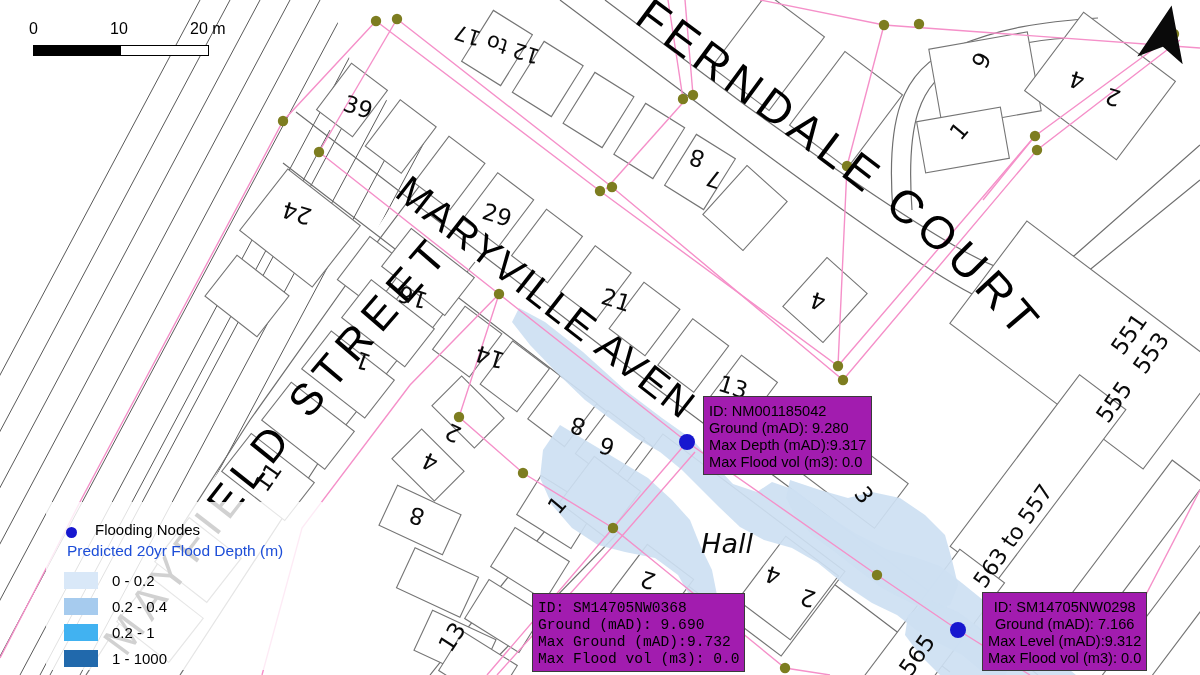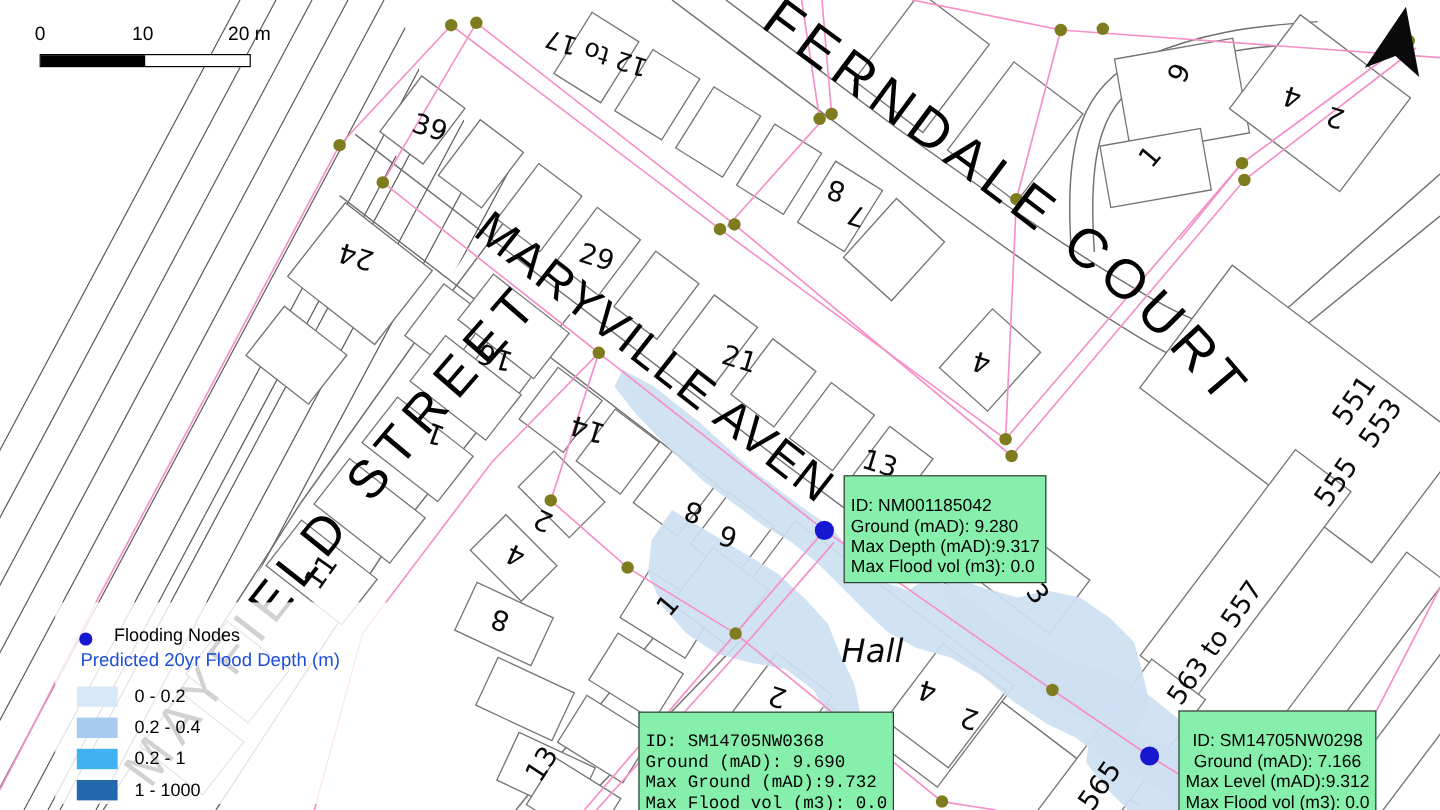--- a/index.html
+++ b/index.html
@@ -2,22 +2,22 @@
 <html><head>
 <meta charset="utf-8">
 <style>
   html,body{margin:0;padding:0;background:#fff;}
   .stage{position:relative;width:1200px;height:675px;overflow:hidden;background:#ffffff;
          font-family:"Liberation Sans",sans-serif;}
   svg{position:absolute;left:0;top:0;}
   svg text{font-family:"DejaVu Sans","Liberation Sans",sans-serif;fill:#0a0a0a;}
   .street-name{font-family:"Liberation Sans",sans-serif;fill:#000;}
   
-  .callout{position:absolute;background:#86efac;border:1.4px solid #3a3a3a;
-           padding:17px 5px 3px 5px;font-size:14.6px;line-height:1.17;color:#000;
+  .callout{position:absolute;background:#a21caf;border:1.4px solid #3a3a3a;
+           padding:6px 5px 3px 5px;font-size:14.6px;line-height:1.17;color:#000;
            white-space:nowrap;z-index:30;}
   
   .legend{position:absolute;left:46px;top:502px;width:276px;height:168px;
           background:rgba(255,255,255,0.82);z-index:20;padding:4px 0 0 6px;box-sizing:border-box;}
   .leg-row{display:flex;align-items:flex-end;height:26px;font-size:15px;color:#000;}
   .leg-row.nodes{margin:6px 0 4px 0;}
   .leg-dot{width:11px;height:11px;border-radius:50%;margin:0 18px 0 14px;flex:0 0 auto;}
   .leg-title{font-size:15.5px;color:#1d4ed8;margin:2px 0 3px 15px;}
   .swatch{width:34px;height:17px;margin:0 14px 0 12px;flex:0 0 auto;}
   

